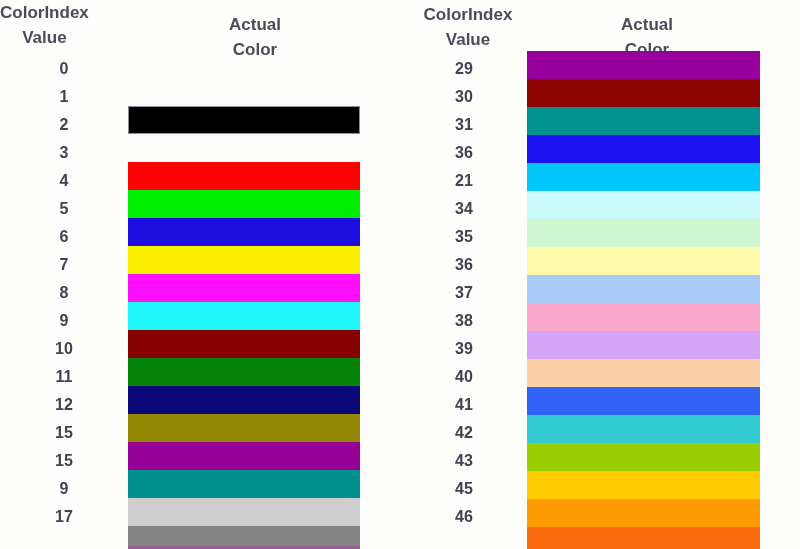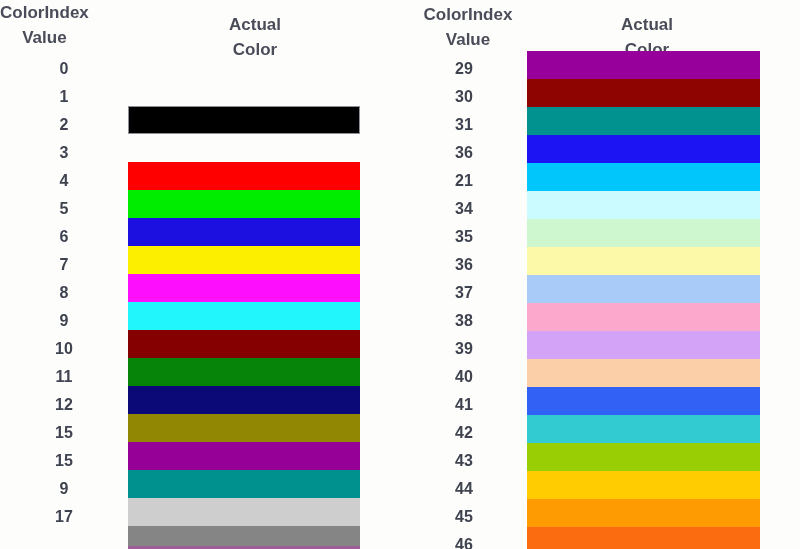--- a/index.html
+++ b/index.html
@@ -195,21 +195,20 @@
         <div class="index-label">34</div>
         <div class="index-label">35</div>
         <div class="index-label">36</div>
         <div class="index-label">37</div>
         <div class="index-label">38</div>
         <div class="index-label">39</div>
         <div class="index-label">40</div>
         <div class="index-label">41</div>
         <div class="index-label">42</div>
         <div class="index-label">43</div>
-        <div class="index-label">44</div>
         <div class="index-label">45</div>
         <div class="index-label">46</div>
       </div>
     <div class="swatches right-swatches">
         <div class="swatch" style="background: rgb(151, 0, 154);"></div>
         <div class="swatch" style="background: rgb(142, 4, 0);"></div>
         <div class="swatch" style="background: rgb(1, 146, 144);"></div>
         <div class="swatch" style="background: rgb(28, 20, 243);"></div>
         <div class="swatch" style="background: rgb(1, 198, 252);"></div>
         <div class="swatch" style="background: rgb(204, 251, 255);"></div>

